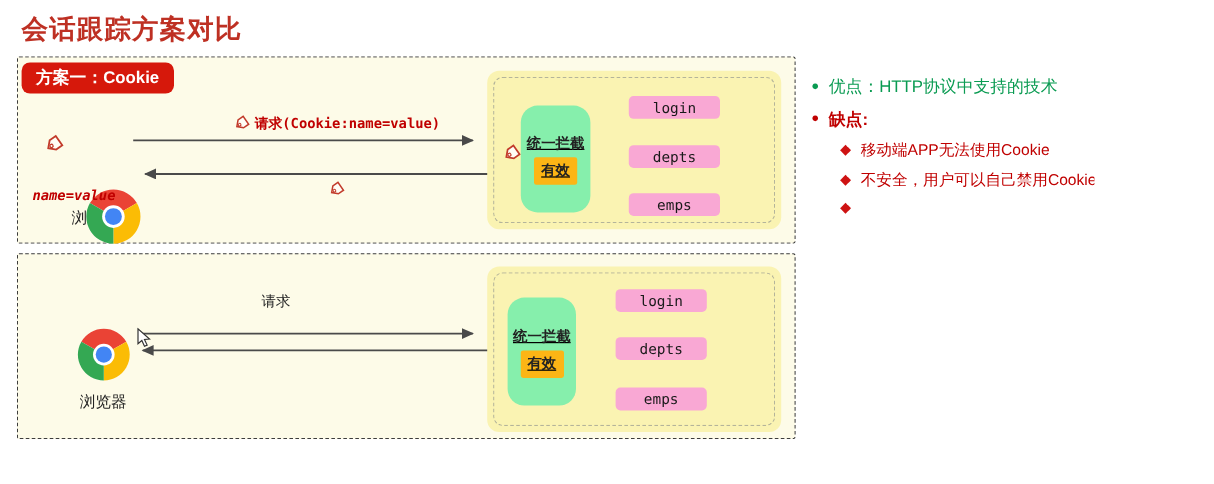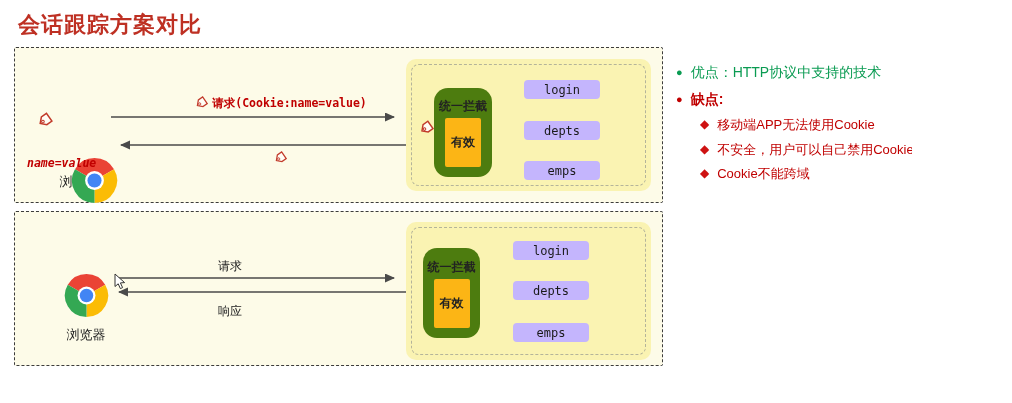--- a/index.html
+++ b/index.html
@@ -12,25 +12,25 @@
   .badge{position:absolute;left:3px;top:4px;background:#D6180B;color:#fff;font-size:14px;font-weight:bold;
          padding:4px 12px;border-radius:7px;z-index:3;white-space:nowrap;}
   .arrows{position:absolute;left:0;top:0;z-index:1;}
   .code{font-family:"DejaVu Sans Mono","Liberation Mono",monospace;}
   .redcode{color:#C00000;font-size:11.5px;font-weight:600;}
   .arrowlabel{position:absolute;display:flex;align-items:center;justify-content:center;gap:3px;z-index:2;white-space:nowrap;}
   .blacklabel{color:#222;font-size:12px;}
   .browser-caption{position:absolute;font-size:13px;color:#222;text-align:center;}
   .ybox{position:absolute;background:#FAF3B2;border-radius:10px;z-index:1;}
   .ybox .inner{position:absolute;left:5px;top:5px;right:5px;bottom:5px;border:1.2px dashed #b4b49a;border-radius:8px;}
-  .salmon{position:absolute;background:#4d7c0f;border-radius:14px;display:flex;flex-direction:column;
-          align-items:center;justify-content:center;gap:3px;z-index:2;}
+  .salmon{position:absolute;background:#86efac;border-radius:14px;display:flex;flex-direction:column;
+          align-items:center;justify-content:center;gap:3px;z-index:2;text-decoration:underline;}
   .salmon .t{font-size:12px;color:#222;font-weight:600;white-space:nowrap;}
-  .salmon .s{font-size:12px;color:#222;font-weight:700;background:#FCB515;padding:16px 6px;border-radius:2px;}
-  .endpoint{position:absolute;width:76px;height:19px;background:#c4b5fd;border-radius:4px;z-index:2;
+  .salmon .s{font-size:12px;color:#222;font-weight:700;background:#FCB515;padding:3px 6px;border-radius:2px;}
+  .endpoint{position:absolute;width:76px;height:19px;background:#f9a8d4;border-radius:4px;z-index:2;
             font-family:"DejaVu Sans Mono","Liberation Mono",monospace;font-size:12px;color:#1a1a1a;
             display:flex;align-items:center;justify-content:center;}
   .chrome{position:absolute;z-index:2;}
   .tag{position:absolute;z-index:2;}
   .notes{position:absolute;left:676px;top:0;width:336px;}
   .note-row{position:absolute;display:flex;align-items:flex-start;gap:8px;white-space:nowrap;}
   .dot{font-size:11px;line-height:17px;}
   .note-green{color:#0A9B52;font-size:14px;font-weight:400;}
   .note-red{color:#C00000;font-size:14px;font-weight:600;}
   .sub-red{color:#C00000;font-size:13px;font-weight:400;}
@@ -38,20 +38,21 @@
   .cursor{position:absolute;z-index:4;}
 </style>
 </head>
 <body>
 
 <div id="stage">
 
   <div class="title">会话跟踪方案对比</div>
 
   <div class="panel" id="panel1">
+    <div class="badge">方案一：Cookie</div>
 
     <svg class="arrows" width="649" height="156">
       <defs>
         <marker id="g1" markerUnits="userSpaceOnUse" markerWidth="12" markerHeight="11" refX="9" refY="4.5" orient="auto">
           <path d="M0,0 L10,4.5 L0,9 Z" fill="#4a4a4a"></path>
         </marker>
         <marker id="gr1" markerUnits="userSpaceOnUse" markerWidth="16" markerHeight="16" refX="10" refY="6.5" orient="auto">
           <path d="M0,0 L13,6.5 L0,13 Z" fill="#7CB342"></path>
         </marker>
       </defs>
@@ -132,22 +133,21 @@
       <path d="M50,50 L50,98 A48,48 0 0 1 8.4,26 Z" fill="#34A853"></path>
       <circle cx="50" cy="50" r="20" fill="#fff"></circle>
       <circle cx="50" cy="50" r="15" fill="#4285F4"></circle>
     </svg>
     <div class="browser-caption" style="left:36px;top:114px;width:70px;">浏览器</div>
 
     <svg class="cursor" style="left:99px;top:61px;" width="13" height="17" viewBox="0 0 13 17">
       <path d="M1,1 L1,13.5 L4.2,10.8 L6.4,15.6 L8.6,14.6 L6.4,9.9 L10.6,9.6 Z" fill="#fff" stroke="#333" stroke-width="1"></path>
     </svg>
 
-    <div class="arrowlabel blacklabel" style="left:165px;top:46px;width:100px;">请求</div>
-    <div class="arrowlabel blacklabel" style="left:165px;top:91px;width:100px;">响应</div>
+    <div class="arrowlabel blacklabel" style="left:165px;top:31px;width:100px;">请求</div>
 
     <div class="ybox" style="left:391px;top:10px;width:245px;height:138px;">
       <div class="inner"></div>
     </div>
     <div class="salmon" style="left:408px;top:36px;width:57px;height:90px;">
       <div class="t">统一拦截</div>
       <div class="s">有效</div>
     </div>
     <div class="endpoint" style="left:498px;top:29px;">login</div>
     <div class="endpoint" style="left:498px;top:69px;">depts</div>
@@ -166,17 +166,16 @@
     <div class="note-row" style="left:24px;top:116px;">
       <span class="diamond">◆</span>
       <span class="sub-red">移动端APP无法使用Cookie</span>
     </div>
     <div class="note-row" style="left:24px;top:141px;">
       <span class="diamond">◆</span>
       <span class="sub-red">不安全，用户可以自己禁用Cookie</span>
     </div>
     <div class="note-row" style="left:24px;top:165px;">
       <span class="diamond">◆</span>
-      <span class="sub-red">Cookie不能跨域</span>
     </div>
   </div>
 
 </div>
 
 </body></html>

